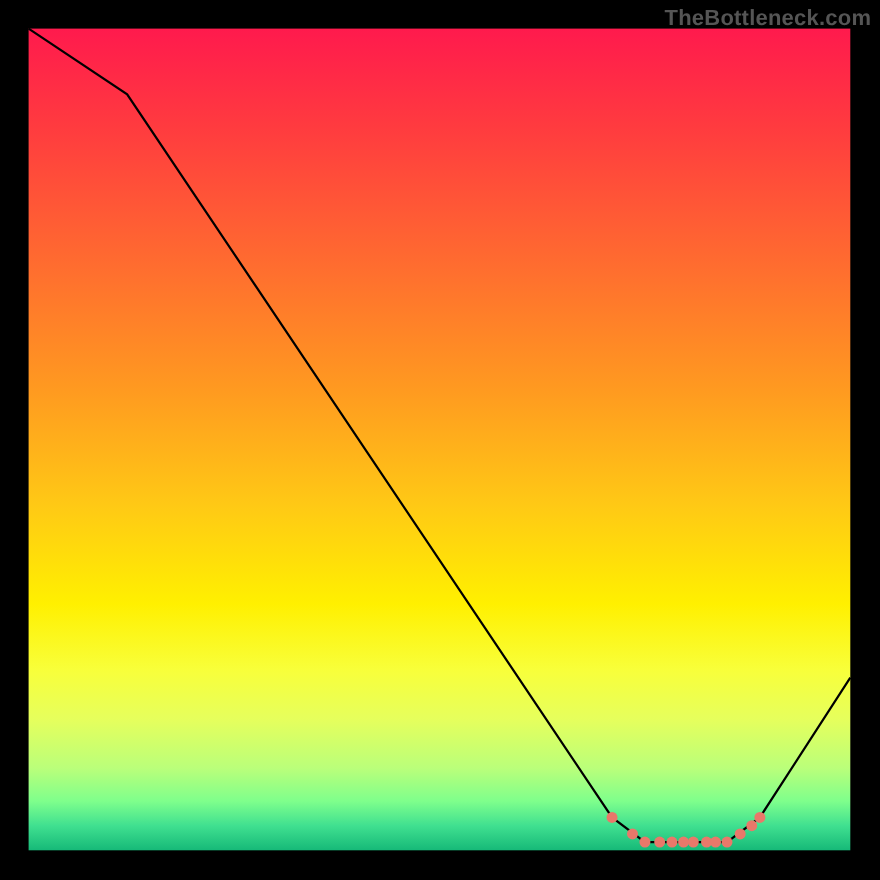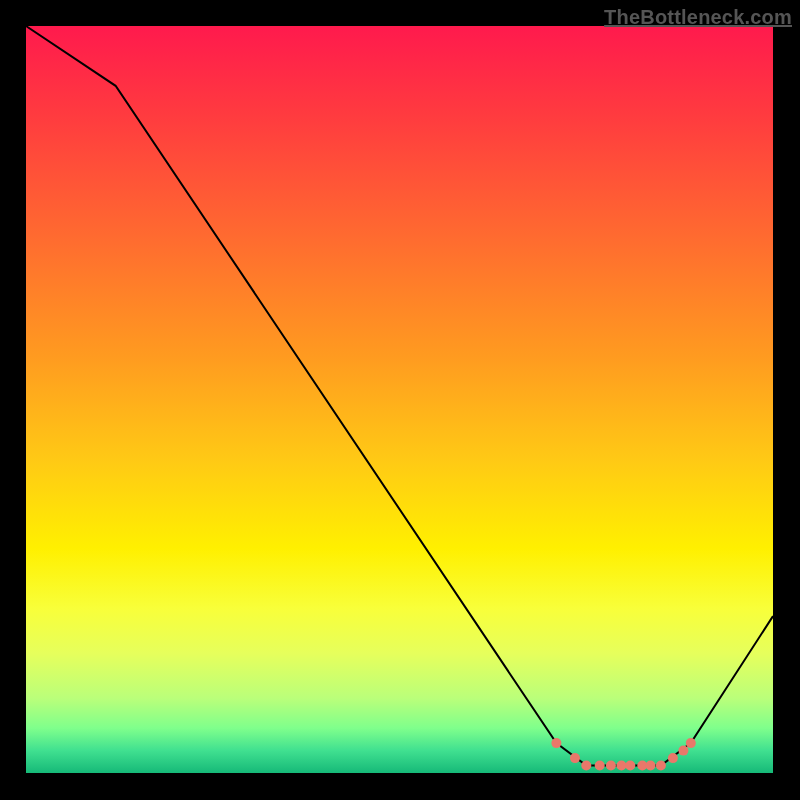--- a/index.html
+++ b/index.html
@@ -20,21 +20,20 @@
   }
   #watermark {
     position: absolute;
     top: 6px;
     right: 8px;
     color: #555555;
     font-size: 20px;
     font-weight: 600;
     letter-spacing: 0.2px;
     z-index: 10;
-    text-decoration: underline;
   }
   svg {
     display: block;
   }
 </style>
 </head>
 <body>
 
 <div id="chart-container">
   <div id="watermark">TheBottleneck.com</div>

